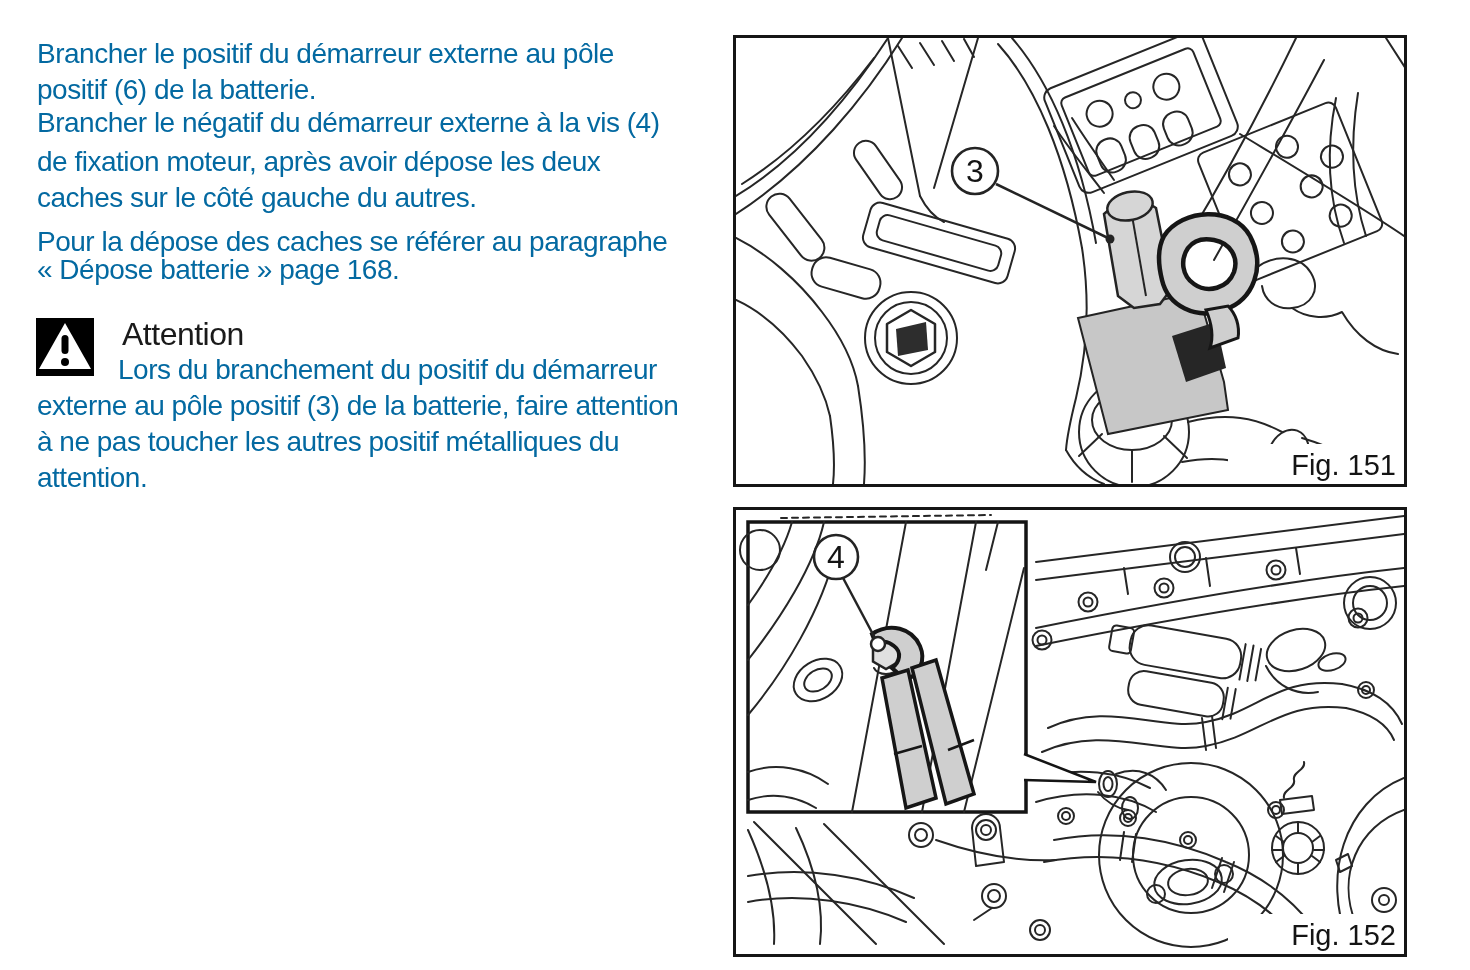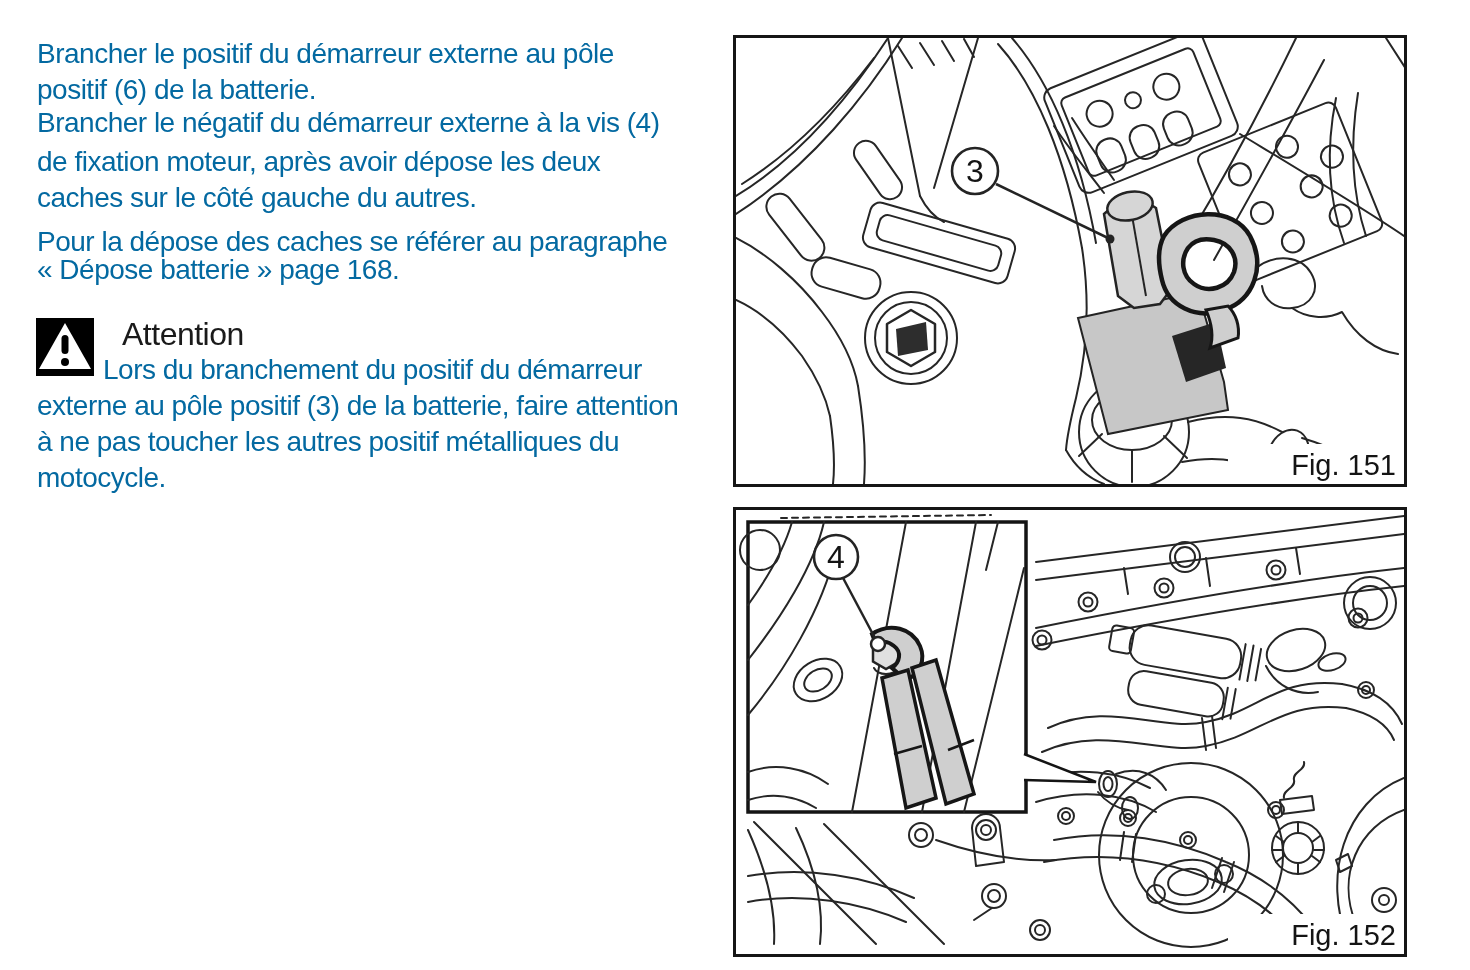--- a/index.html
+++ b/index.html
@@ -14,21 +14,21 @@
     white-space:nowrap;color:#0369a1;
   }
   .warn-icon{
     position:absolute;left:36px;top:318px;width:58px;height:58px;
     background:#000;display:flex;align-items:center;justify-content:center;
   }
   .warn-heading{
     position:absolute;left:106px;top:315px;
     font-size:32px;line-height:38px;letter-spacing:-0.5px;white-space:nowrap;margin-left:16px;
   }
-  .warn-line1{left:103px;text-align:center;}
+  .warn-line1{left:118px;text-align:center;}
   .figure{
     position:absolute;left:733px;width:674px;
     border:3px solid #161616;box-sizing:border-box;background:#fff;
   }
   #fig151{top:35px;height:452px;}
   #fig152{top:507px;height:450px;}
   .figure svg{display:block;width:100%;height:100%;}
   svg text{font-family:"Liberation Sans","DejaVu Sans",sans-serif;fill:#141414;}
 </style>
 </head>
@@ -49,21 +49,21 @@
     <svg width="58" height="58" viewBox="0 0 58 58">
       <polygon points="29,5 55,51 3,51" fill="#ffffff"></polygon>
       <rect x="25.5" y="17" width="7" height="19" rx="3.5" fill="#000000"></rect>
       <circle cx="29" cy="44" r="4" fill="#000000"></circle>
     </svg>
   </div>
   <div class="warn-heading">Attention</div>
   <div class="txtline warn-line1" style="top:352px">Lors du branchement du positif du démarreur</div>
   <div class="txtline" style="top:388px">externe au pôle positif (3) de la batterie, faire attention</div>
   <div class="txtline" style="top:424px">à ne pas toucher les autres positif métalliques du</div>
-  <div class="txtline" style="top:460px">motocycle.</div>
+  <div class="txtline" style="top:460px">attention.</div>
 </div>
 
 <div class="figure" id="fig151">
   <svg viewBox="0 0 668 446" preserveAspectRatio="none">
     <g stroke="#262626" stroke-width="2" fill="none" stroke-linecap="round" stroke-linejoin="round">
 
       <path d="M152 0 C118 52 66 118 0 158"></path>
       <path d="M166 0 C130 58 74 128 0 176"></path>
       <path d="M138 20 C106 62 60 112 6 146"></path>
       <g transform="rotate(-38 60 190)">

